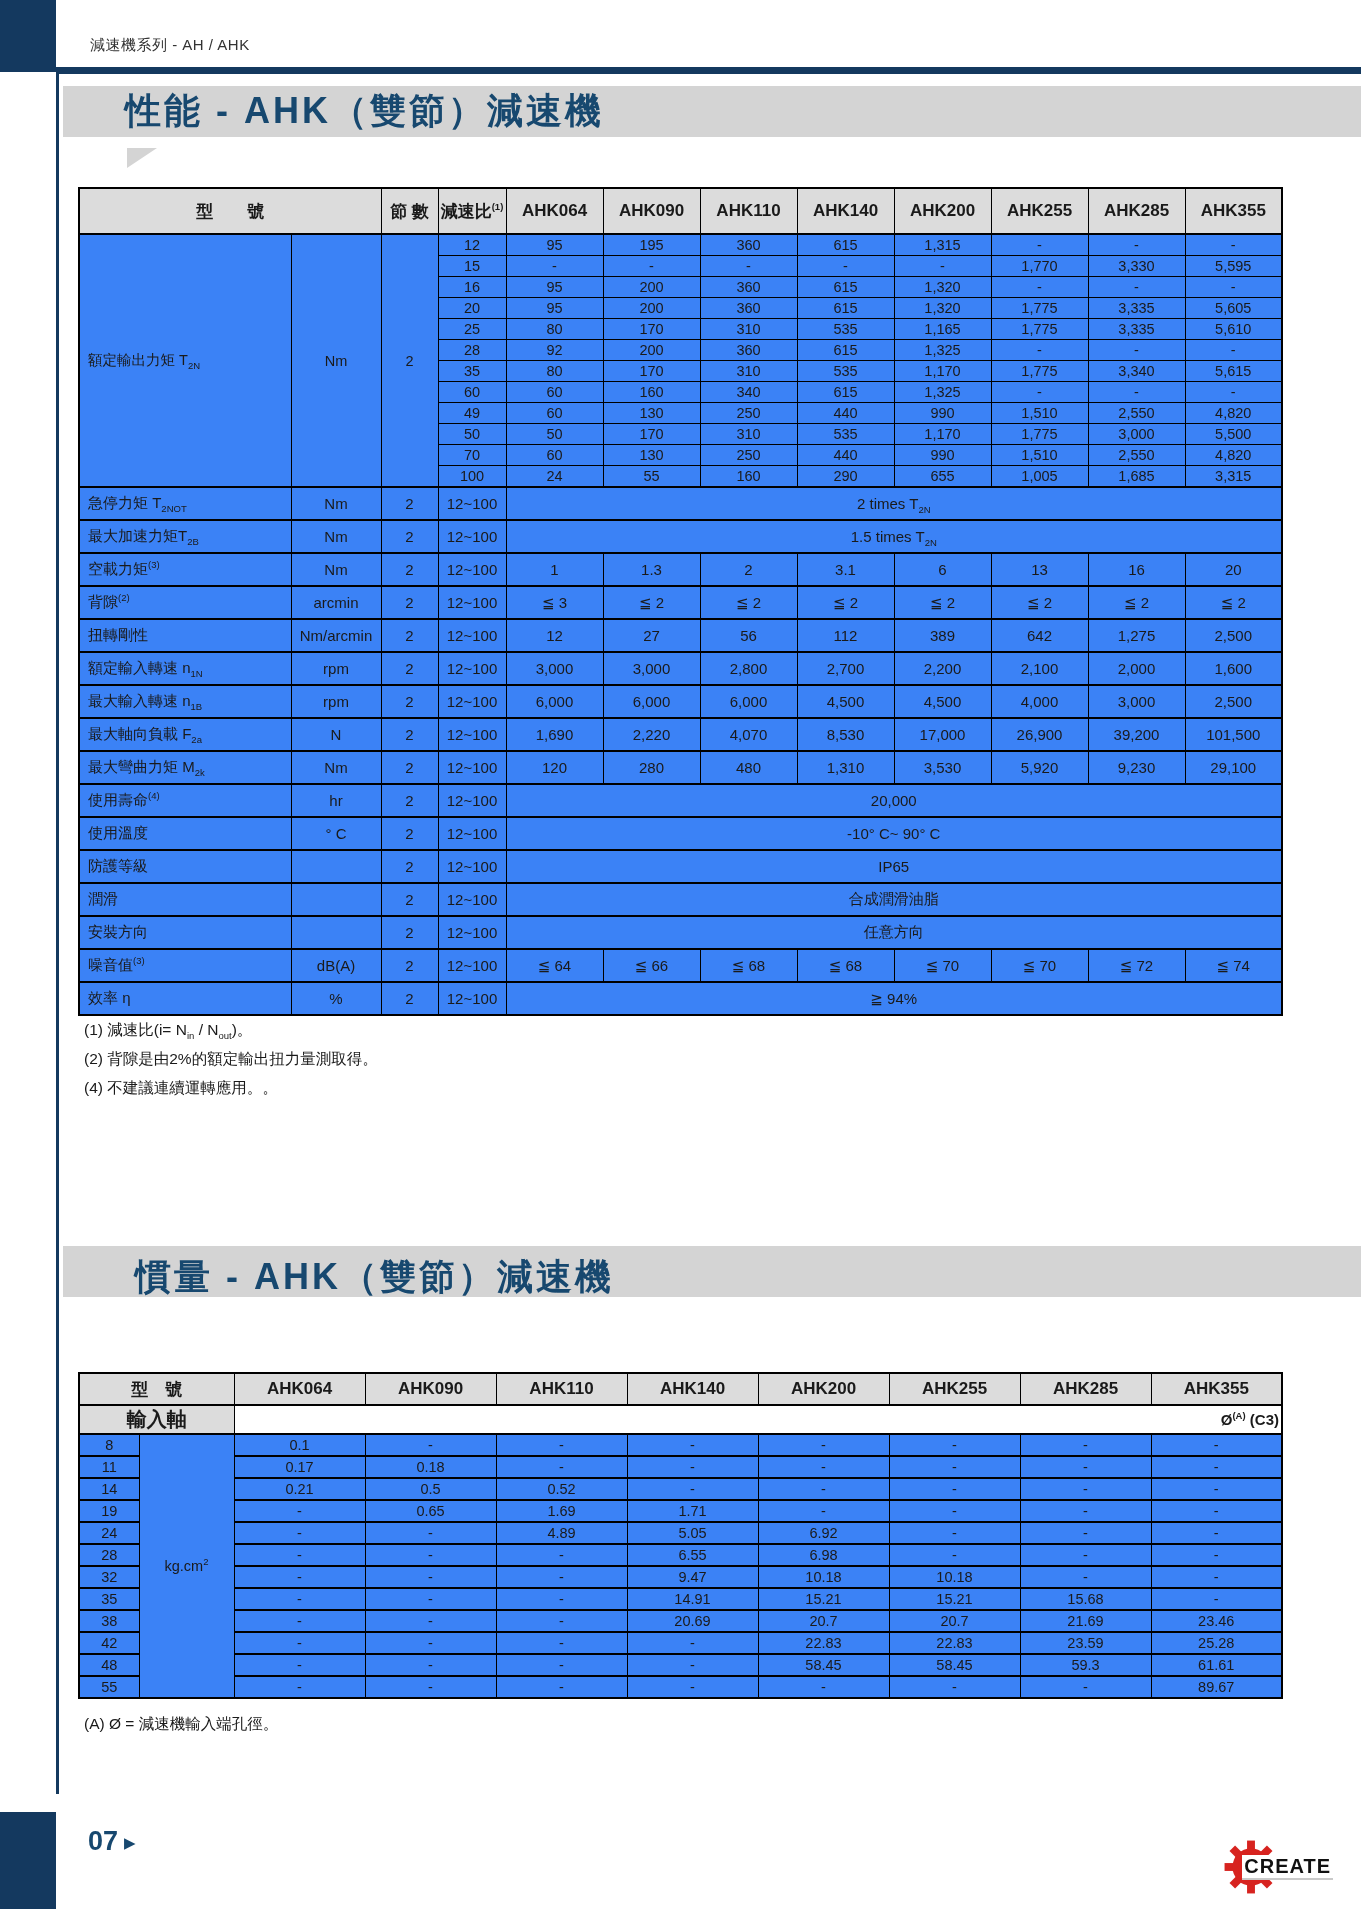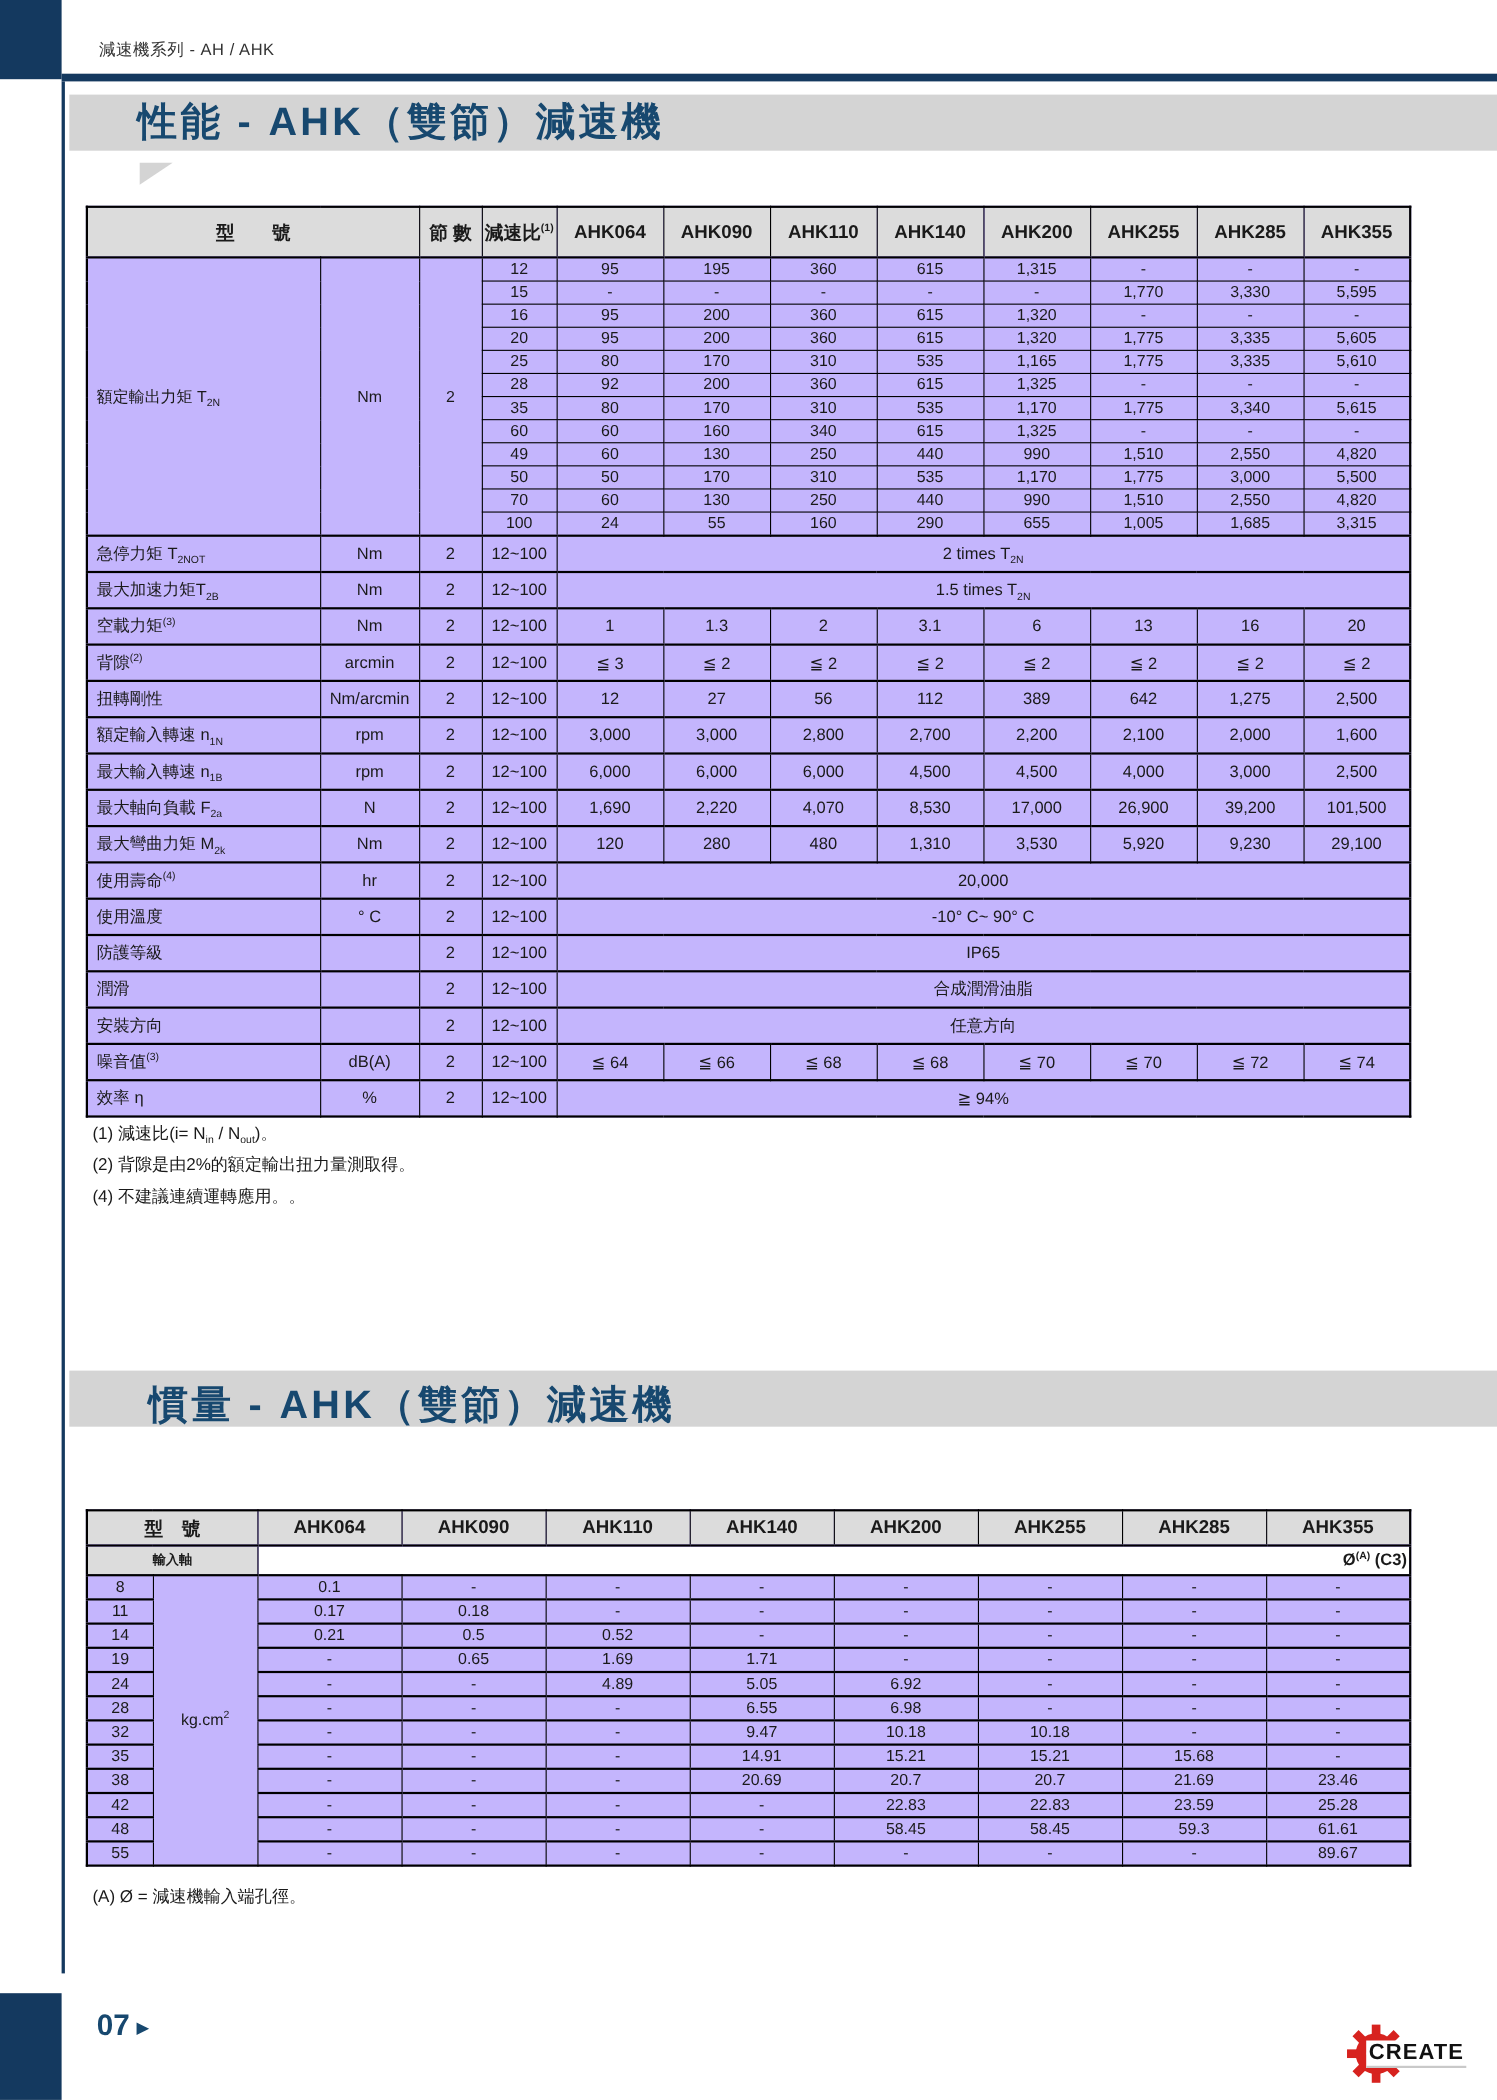--- a/index.html
+++ b/index.html
@@ -10,36 +10,36 @@
   .topbar{position:absolute;left:56px;right:0;top:67px;height:7px;background:#14395f;}
   .leftline{position:absolute;left:56px;top:74px;width:3px;height:1720px;background:#14395f;}
   .banner{position:absolute;left:63px;right:0;background:#d4d4d4;height:51px;display:flex;align-items:center;}
   .banner1{top:86px;}
   .banner2{top:1246px;}
   .banner-title{font-size:36px;font-weight:bold;color:#17486f;letter-spacing:3px;}
   .banner1 .banner-title{padding-left:62px;}
   .banner2 .banner-title{padding-left:72px;margin-top:12px;}
   .notch{position:absolute;left:127px;top:148px;width:0;height:0;
          border-top:20px solid #d4d4d4;border-right:30px solid transparent;}
-  .dtable{position:absolute;border-collapse:collapse;table-layout:fixed;background:#c4b5fd;border:2.5px solid #000;}
+  .dtable{position:absolute;border-collapse:collapse;table-layout:fixed;background:#3b82f6;border:2.5px solid #000;}
   .dtable th,.dtable td{border:1px solid #000;padding:0 2px;overflow:hidden;white-space:nowrap;}
   .dtable th{background:#dcdcdc;font-weight:bold;font-size:17px;border-bottom:2.5px solid #000;}
   .t1{left:78px;top:187px;width:1203px;}
   .t1 thead th{height:44px;}
   .t1 tr.trq td{height:20px;font-size:14.5px;}
   .t1 tr.spec td{height:31px;border-top:2px solid #000;font-size:15px;}
   .td-label{text-align:left;padding-left:8px !important;font-size:16px;}
   .td-c{text-align:center;}
   sub{font-size:9.5px;line-height:0;}
   sup{font-size:9.5px;line-height:0;vertical-align:super;}
   .footnotes{position:absolute;left:84px;top:1020px;font-size:15.5px;color:#1a1a1a;}
   .fline{margin-bottom:8px;}
   .t2{left:78px;top:1372px;width:1203px;}
   .t2 thead th{height:30px;}
-  .t2 .th-input{height:25px;font-size:12px;margin-left:48px;}
+  .t2 .th-input{height:25px;font-size:20px;margin-left:48px;}
   .t2 .td-dia{font-weight:bold;font-size:15px;background:#fff;text-align:right;border-bottom:2.5px solid #000;}
   .t2 tr.t2r td{height:20px;font-size:14.5px;border-top:2px solid #000;}
   .td-unit2{text-align:center;font-size:15px;}
   .footnote2{position:absolute;left:84px;top:1714px;font-size:15.5px;}
   .footer-block{position:absolute;left:0;top:1812px;width:56px;height:97px;background:#14395f;}
   .pagenum{position:absolute;left:88px;top:1826px;font-size:27px;font-weight:bold;color:#17486f;}
   .pagenum-arrow{font-size:15px;vertical-align:2px;margin-left:6px;}
   .logo{position:absolute;right:28px;top:1840px;display:flex;align-items:center;}
   .gear{flex:0 0 auto;}
   .brand{font-weight:bold;font-size:20px;color:#111;letter-spacing:1px;margin-left:-36px;background:#fff;

